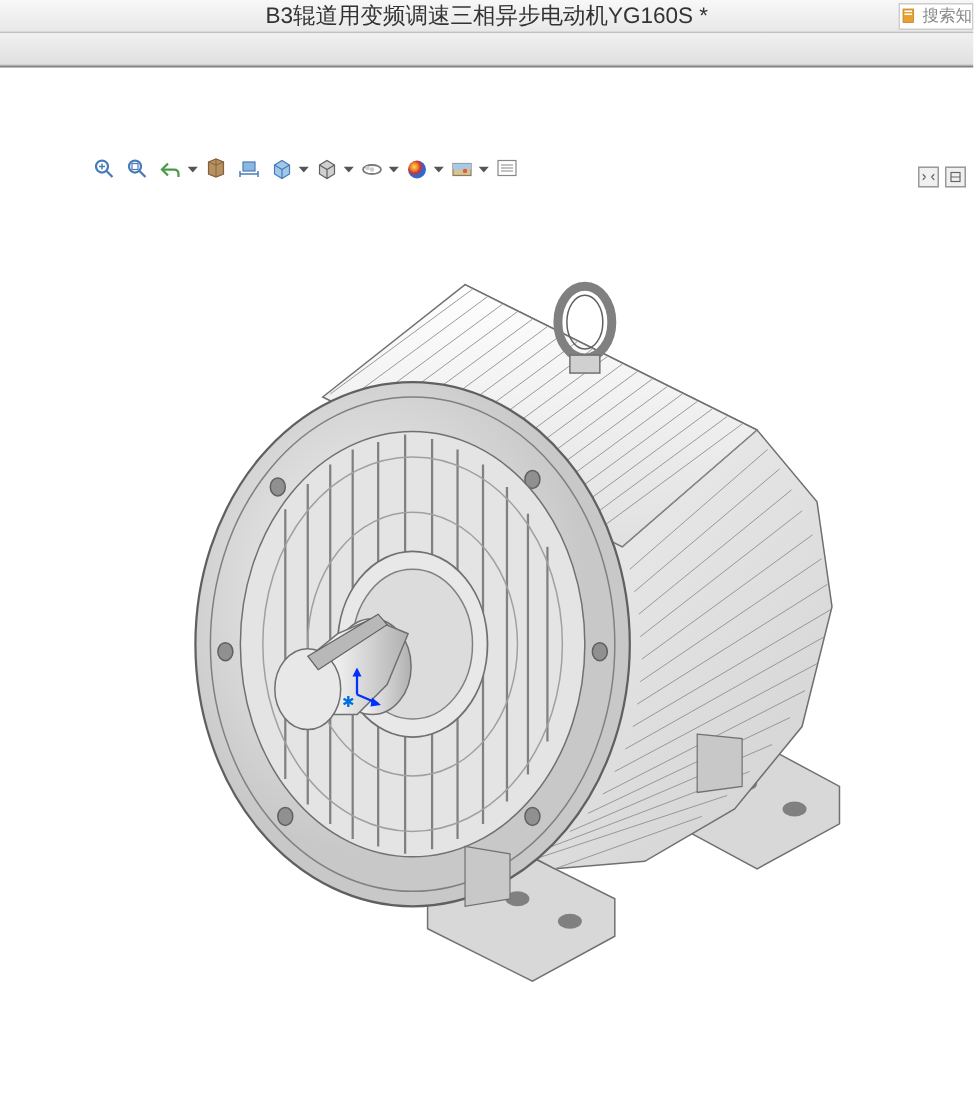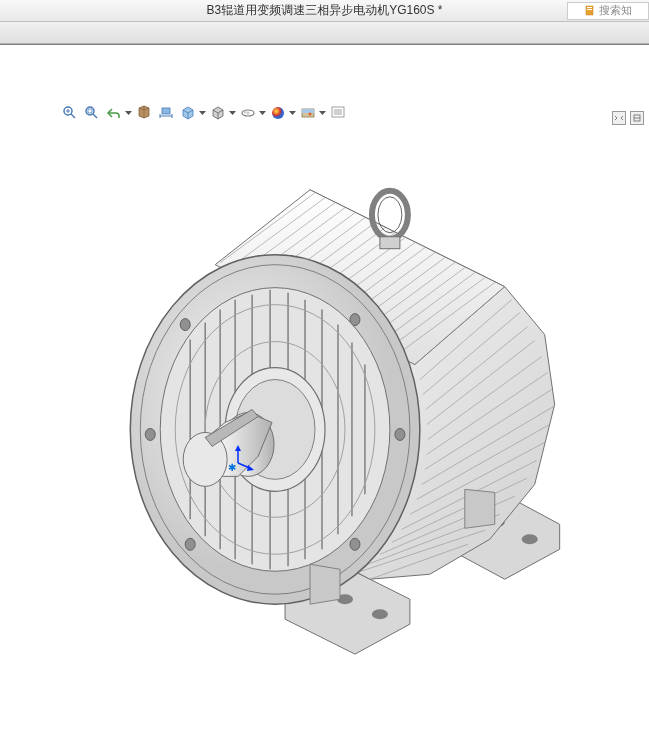--- a/index.html
+++ b/index.html
@@ -22,31 +22,31 @@
       border-bottom: 1px solid #c0c0c0;
       display: flex;
       align-items: center;
       position: relative;
     }
     .title-text {
       position: absolute;
       left: 50%;
       transform: translateX(-50%);
       color: #333;
-      font-size: 12px;
+      font-size: 15px;
     }
     .search-box {
       position: absolute;
       right: 0;
       display: flex;
       align-items: center;
       height: 18px;
       border: 1px solid #ccc;
       background: #fff;
-      padding: 0 16px;
+      padding: 0 0;
     }
     .search-icon {
       width: 12px;
       height: 12px;
       margin-right: 3px;
     }
     .search-text {
       color: #888;
       font-size: 11px;
     }

